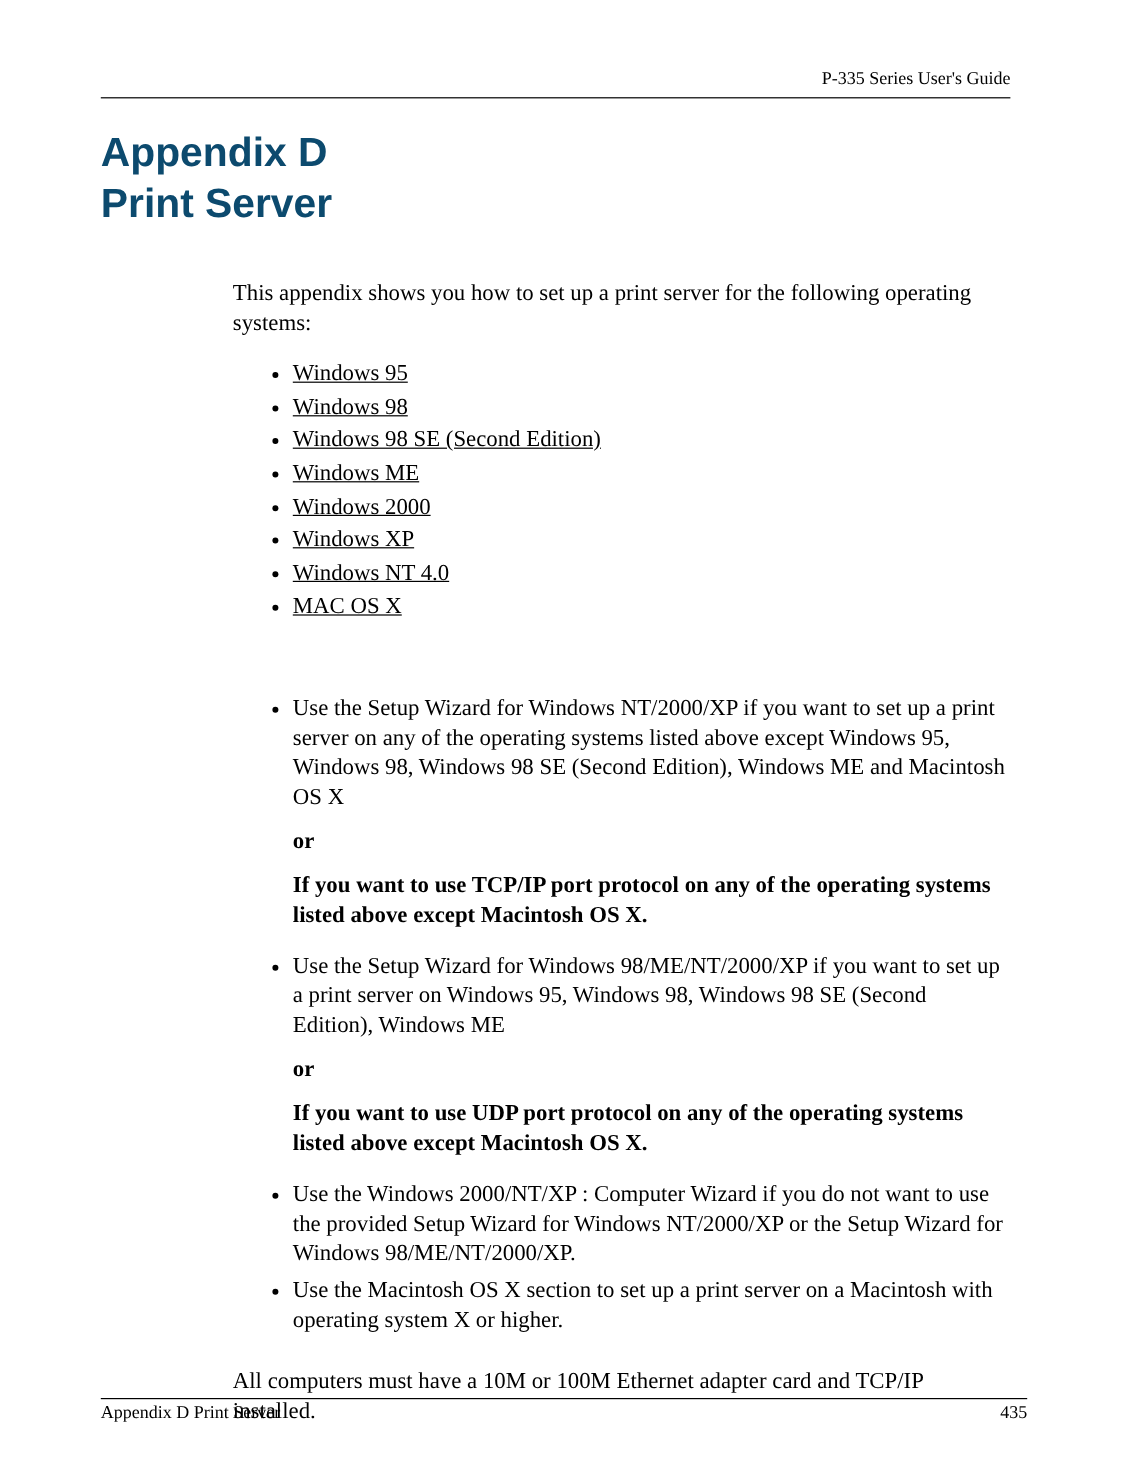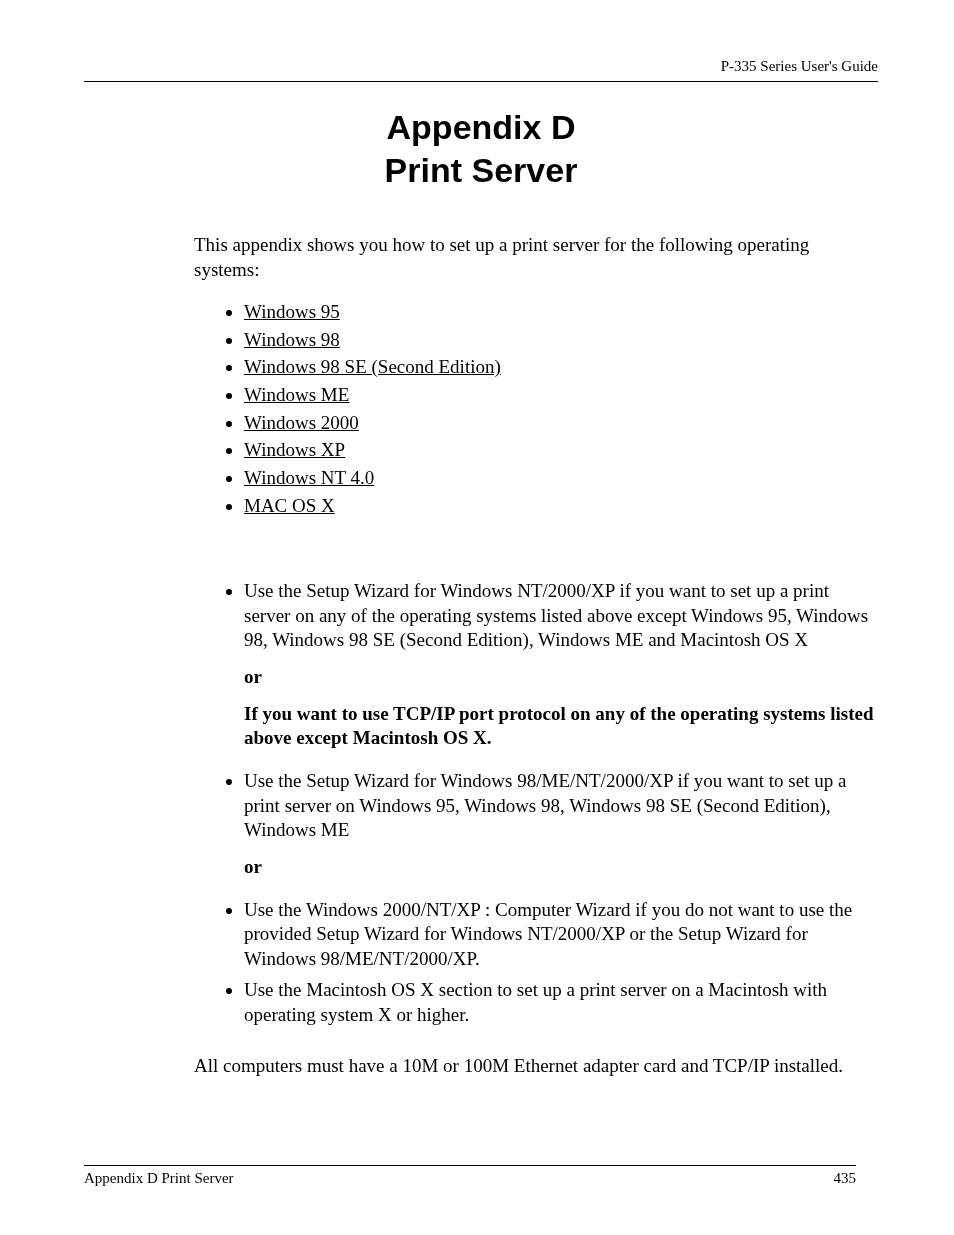--- a/index.html
+++ b/index.html
@@ -9,38 +9,38 @@
     }
     body {
       width: 954px;
       height: 1235px;
       background: #ffffff;
       font-family: "Times New Roman", Times, serif;
       color: #000000;
       position: relative;
     }
     .page {
-      padding: 50px 76px 50px 84px;
+      padding: 50px 112px 50px 84px;
       height: 100%;
       position: relative;
     }
     .header {
       text-align: right;
       font-size: 15px;
       padding-bottom: 6px;
       border-bottom: 1.5px solid #000;
       margin-bottom: 24px;
       padding-top: 8px;
     }
     .title {
       font-family: Arial, Helvetica, sans-serif;
-      color: #000000;
+      color: #0c4a6e;
       font-weight: bold;
       font-size: 34px;
-      text-align: center;
+      text-align: left;
       line-height: 1.25;
       margin-bottom: 42px;
       margin-top: 12px;
     }
     .body-text {
       font-size: 19px;
       line-height: 1.3;
       margin-left: 110px;
       margin-right: 4px;
     }
@@ -124,20 +124,21 @@
 
     <ul class="wizard-list">
       <li>
         <span>Use the </span><span class="bold">Setup Wizard for Windows NT/2000/XP</span><span> if you want to set up a print server on any of the operating systems listed above except Windows 95, Windows 98, Windows 98 SE (Second Edition), Windows ME and Macintosh OS X</span>
         <p class="sub-para">or</p>
         <p class="sub-para">If you want to use TCP/IP port protocol on any of the operating systems listed above except Macintosh OS X.</p>
       </li>
       <li>
         <span>Use the </span><span class="bold">Setup Wizard for Windows 98/ME/NT/2000/XP</span><span> if you want to set up a print server on Windows 95, Windows 98, Windows 98 SE (Second Edition), Windows ME</span>
         <p class="sub-para">or</p>
+        <p class="sub-para">If you want to use UDP port protocol on any of the operating systems listed above except Macintosh OS X.</p>
       </li>
       <li>
         <span>Use the </span><span class="bold">Windows 2000/NT/XP : Computer Wizard</span><span> if you do not want to use the provided </span><span class="bold">Setup Wizard for Windows NT/2000/XP</span><span> or the </span><span class="bold">Setup Wizard for Windows 98/ME/NT/2000/XP</span><span>.</span>
       </li>
       <li>
         <span>Use the </span><span class="bold">Macintosh OS X</span><span> section to set up a print server on a Macintosh with operating system X or higher.</span>
       </li>
     </ul>
 
     <p class="closing">All computers must have a 10M or 100M Ethernet adapter card and TCP/IP installed.</p>

